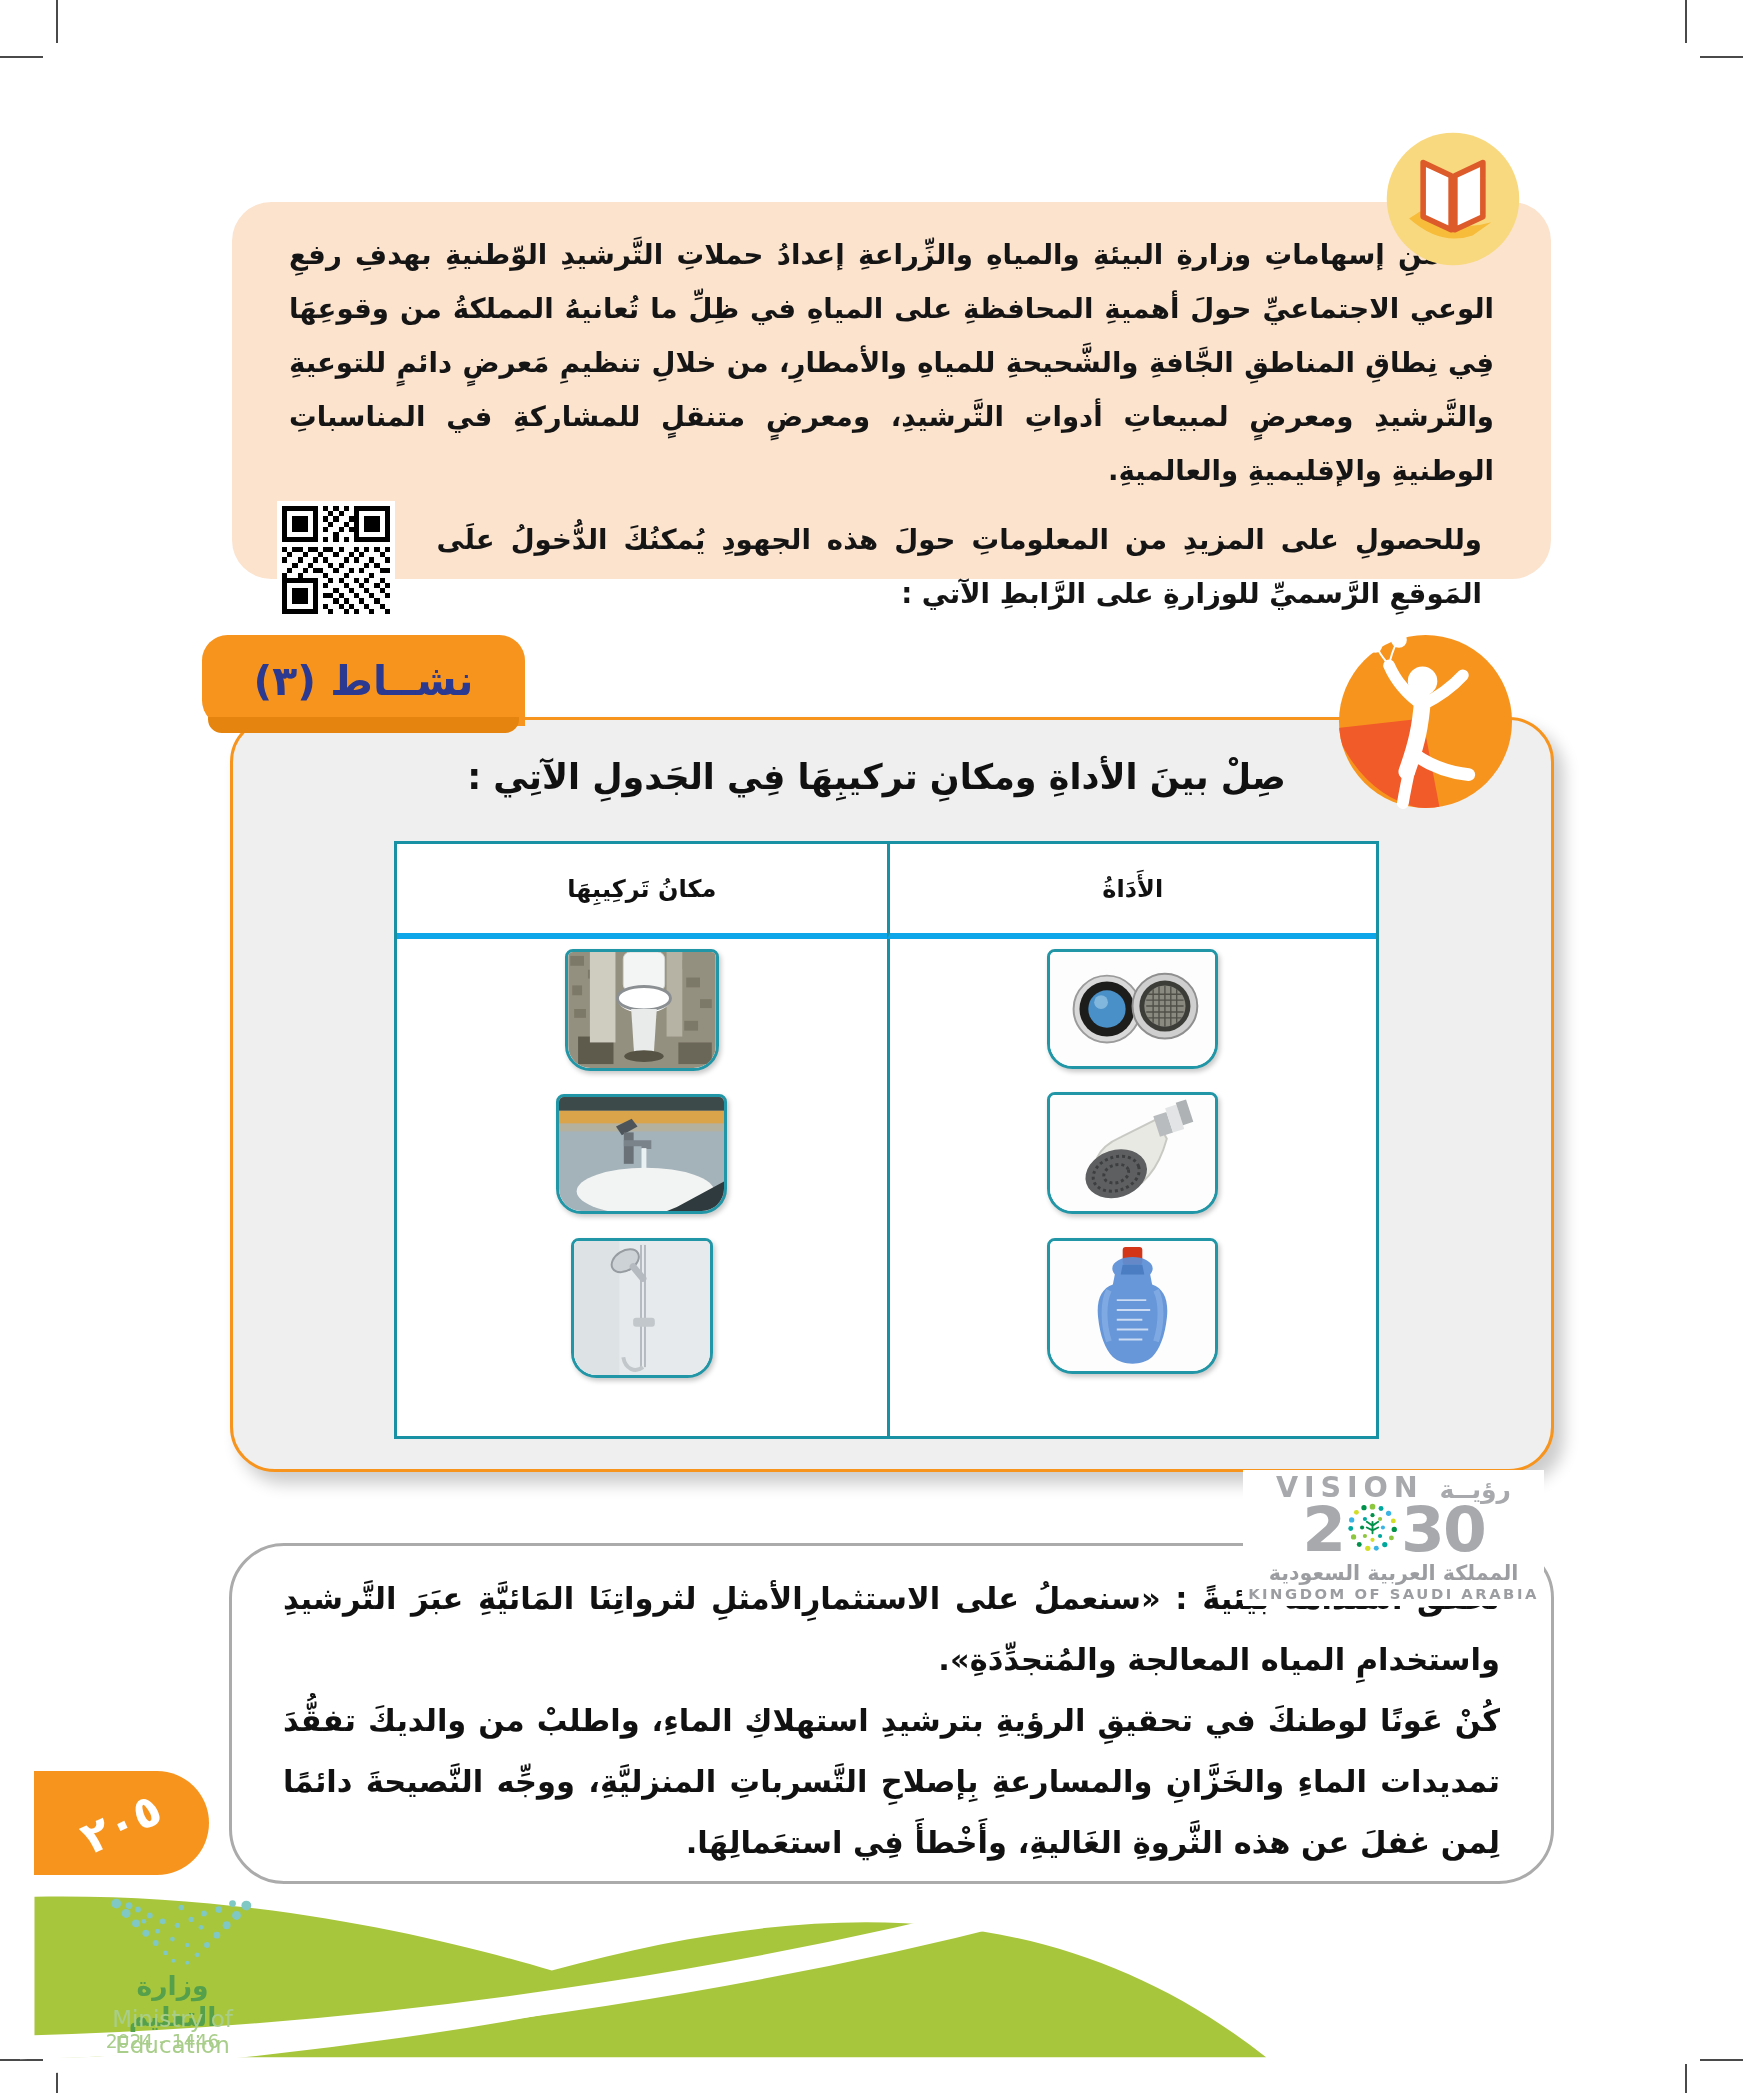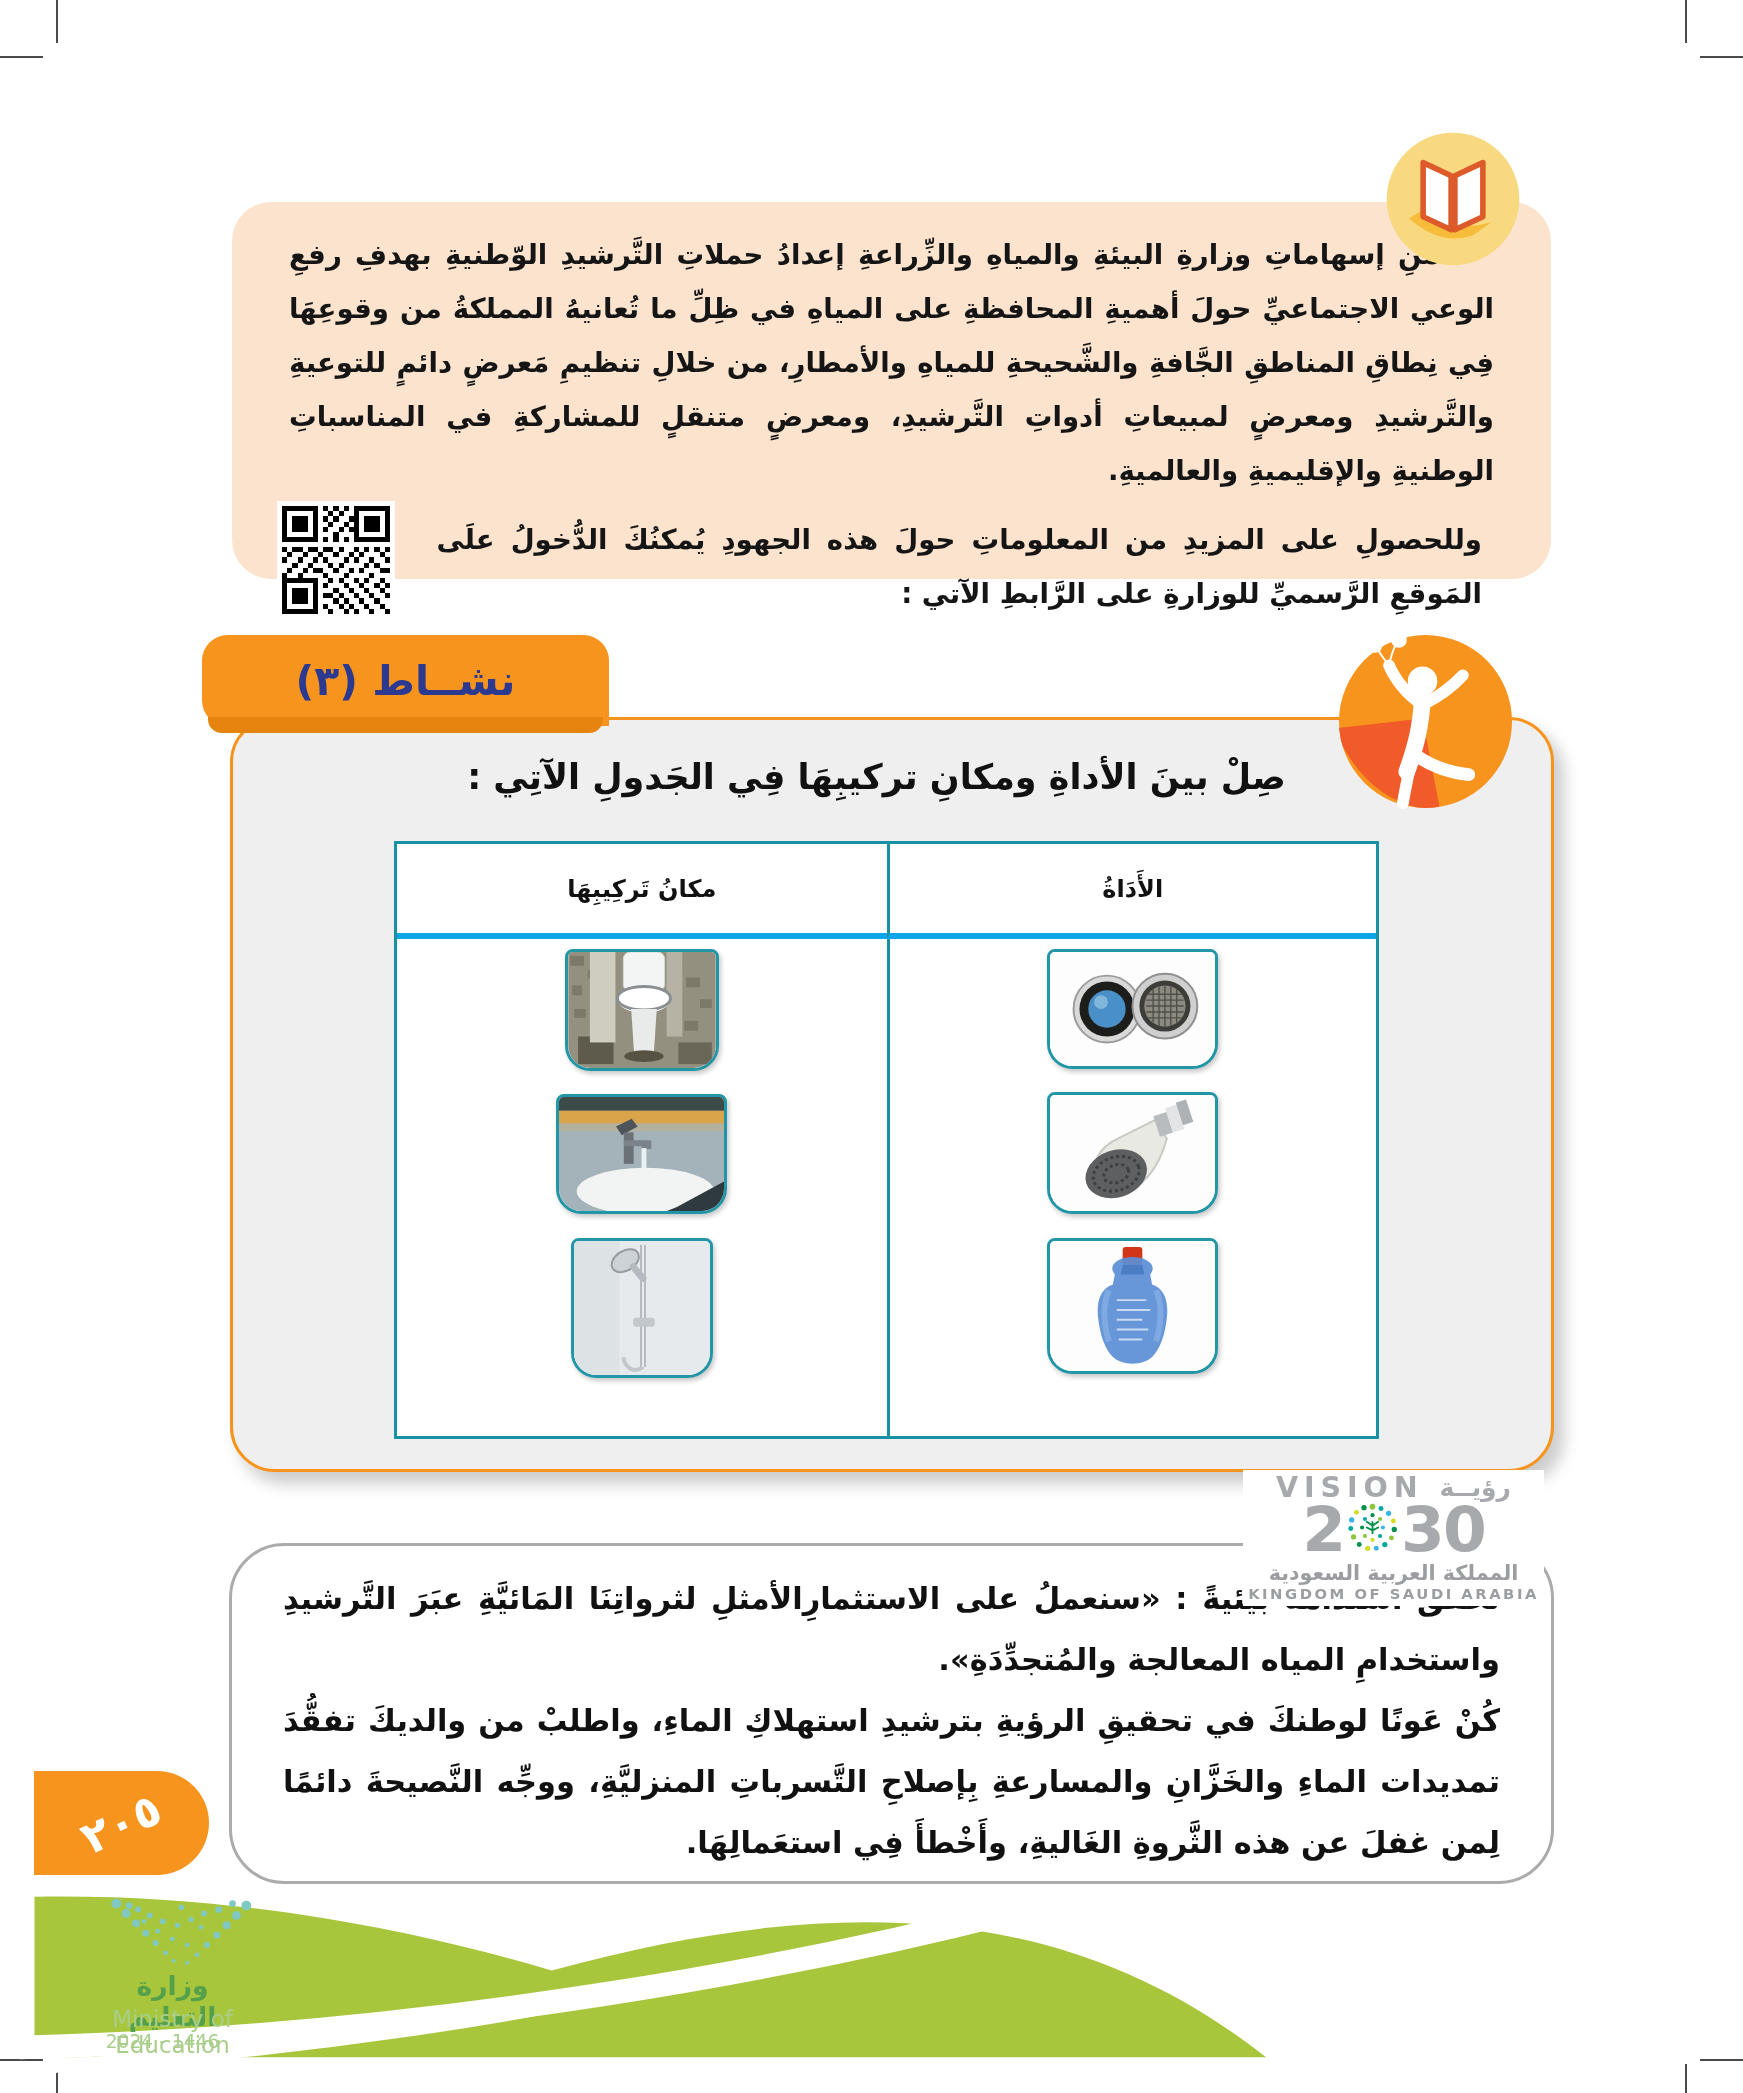--- a/index.html
+++ b/index.html
@@ -14,42 +14,42 @@
   .info-p1{direction:rtl;margin:25.6px 57px 0 57px;font-size:27.6px;font-weight:bold;color:#151515;
            line-height:54px;text-align:justify;text-indent:54px;}
   .info-row{display:flex;direction:ltr;align-items:flex-start;margin:3.9px 57px 0 45px;gap:29.6px;}
   .qr{width:118px;height:118px;background:#fff;flex:0 0 auto;}
   .info-p2{direction:rtl;flex:1;margin:12px;font-size:27.6px;font-weight:bold;color:#151515;
            line-height:54px;text-align:justify;}
   .book-badge{position:absolute;left:1383px;top:129px;width:140px;height:140px;}
   
   .activity-box{position:absolute;left:230px;top:717px;width:1324px;height:755px;background:#EFEFEF;
                 border:3px solid #F7941D;border-radius:45px;box-shadow:9.9px 11.8px 15.8px rgba(0,0,0,.20);z-index:2;}
-  .tab{position:absolute;left:202px;top:635px;width:407px;height:91px;background:#F7941D;
+  .tab{position:absolute;left:202px;top:635px;width:323px;height:91px;background:#F7941D;
        border-radius:25.6px 25.6px 0 25.6px;display:flex;align-items:center;justify-content:center;z-index:4;}
   .tab::after{content:"";position:absolute;left:5.9px;right:5.9px;bottom:-6.9px;height:15.8px;background:#E5850F;
               border-radius:0 0 13.8px 13.8px;z-index:-1;}
   .tab span{color:#2B3990;font-size:41px;font-weight:bold;direction:rtl;}
   .kid-badge{position:absolute;left:1338px;top:634px;width:175px;height:175px;z-index:5;}
   .instruction{position:absolute;left:374px;top:757px;width:1005px;margin:0;text-align:center;
                direction:rtl;font-size:35px;font-weight:bold;color:#111;z-index:3;}
   
   .match-table{position:absolute;left:394px;top:841px;width:985px;height:598px;background:#fff;
                border:3px solid #1791A3;display:grid;grid-template-columns:1fr 1fr;
                grid-template-rows:95px 1fr;direction:rtl;z-index:3;}
   .th{display:flex;align-items:center;justify-content:center;font-size:24px;font-weight:bold;color:#111;
       border-bottom:6px solid #0ea5e9;}
   .divider{border-left:3px solid #1791A3;}
   .td{display:flex;flex-direction:column;align-items:center;gap:23.6px;padding-top:9.9px;}
   .frame{border:3px solid #2196A6;border-radius:7.9px 7.9px 25.6px 25.6px;overflow:hidden;background:#fff;
          box-shadow:2px 3px 4.9px rgba(0,0,0,.22);line-height:0;}
   
   .vision{position:absolute;left:1243px;top:1470px;width:301px;background:#fff;text-align:center;
           z-index:6;padding-bottom:3.9px;color:#A7A9AC;}
-  .v-line1{display:flex;direction:ltr;align-items:center;justify-content:center;gap:15.8px;}
+  .v-line1{display:flex;direction:ltr;align-items:flex-end;justify-content:center;gap:15.8px;}
   .v-en{font-size:28.6px;letter-spacing:5.9px;font-weight:bold;}
   .v-ar{font-size:25px;font-weight:bold;direction:rtl;}
   .v-year{display:flex;direction:ltr;align-items:center;justify-content:center;gap:2px;margin-top:-3.9px;}
   .v-num{font-size:63px;font-weight:bold;letter-spacing:-2px;line-height:59px;}
   .v-ksa-ar{font-size:20.7px;font-weight:bold;color:#9B9DA0;direction:rtl;margin-top:2px;}
   .v-ksa-en{font-size:14.8px;font-weight:bold;color:#9B9DA0;letter-spacing:2.5px;}
   
   .sustain-box{position:absolute;left:229px;top:1543px;width:1325px;height:341px;background:#fff;
                border:3px solid #ABABAB;border-radius:55px;z-index:4;}
   .sustain-box p{direction:rtl;margin:21.7px 51px 0 51px;font-size:30.5px;font-weight:bold;color:#111;

